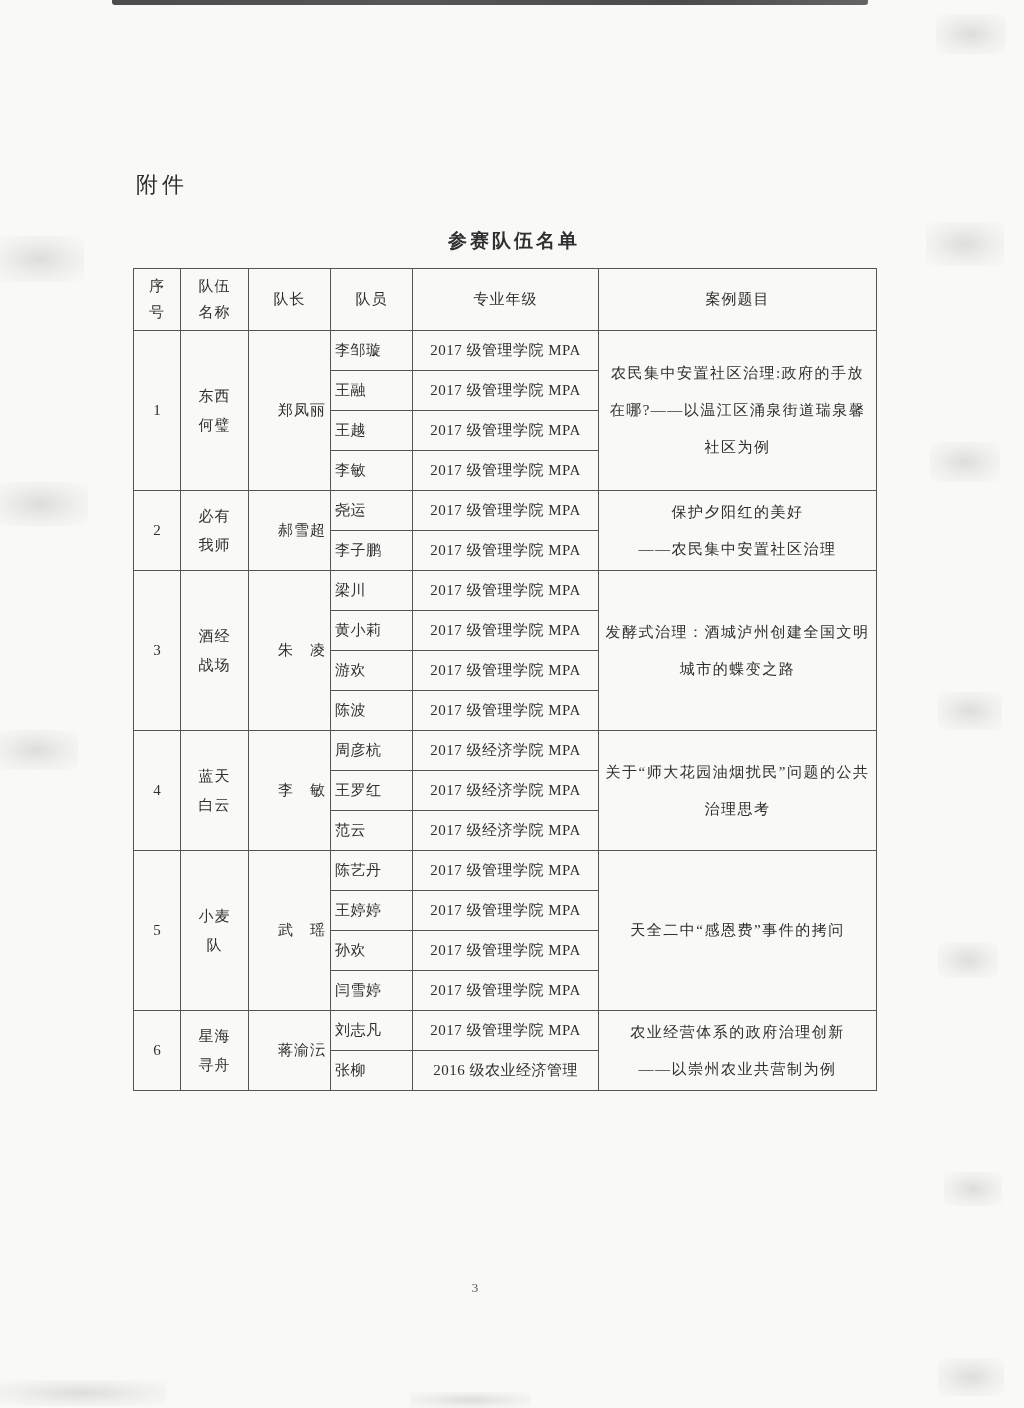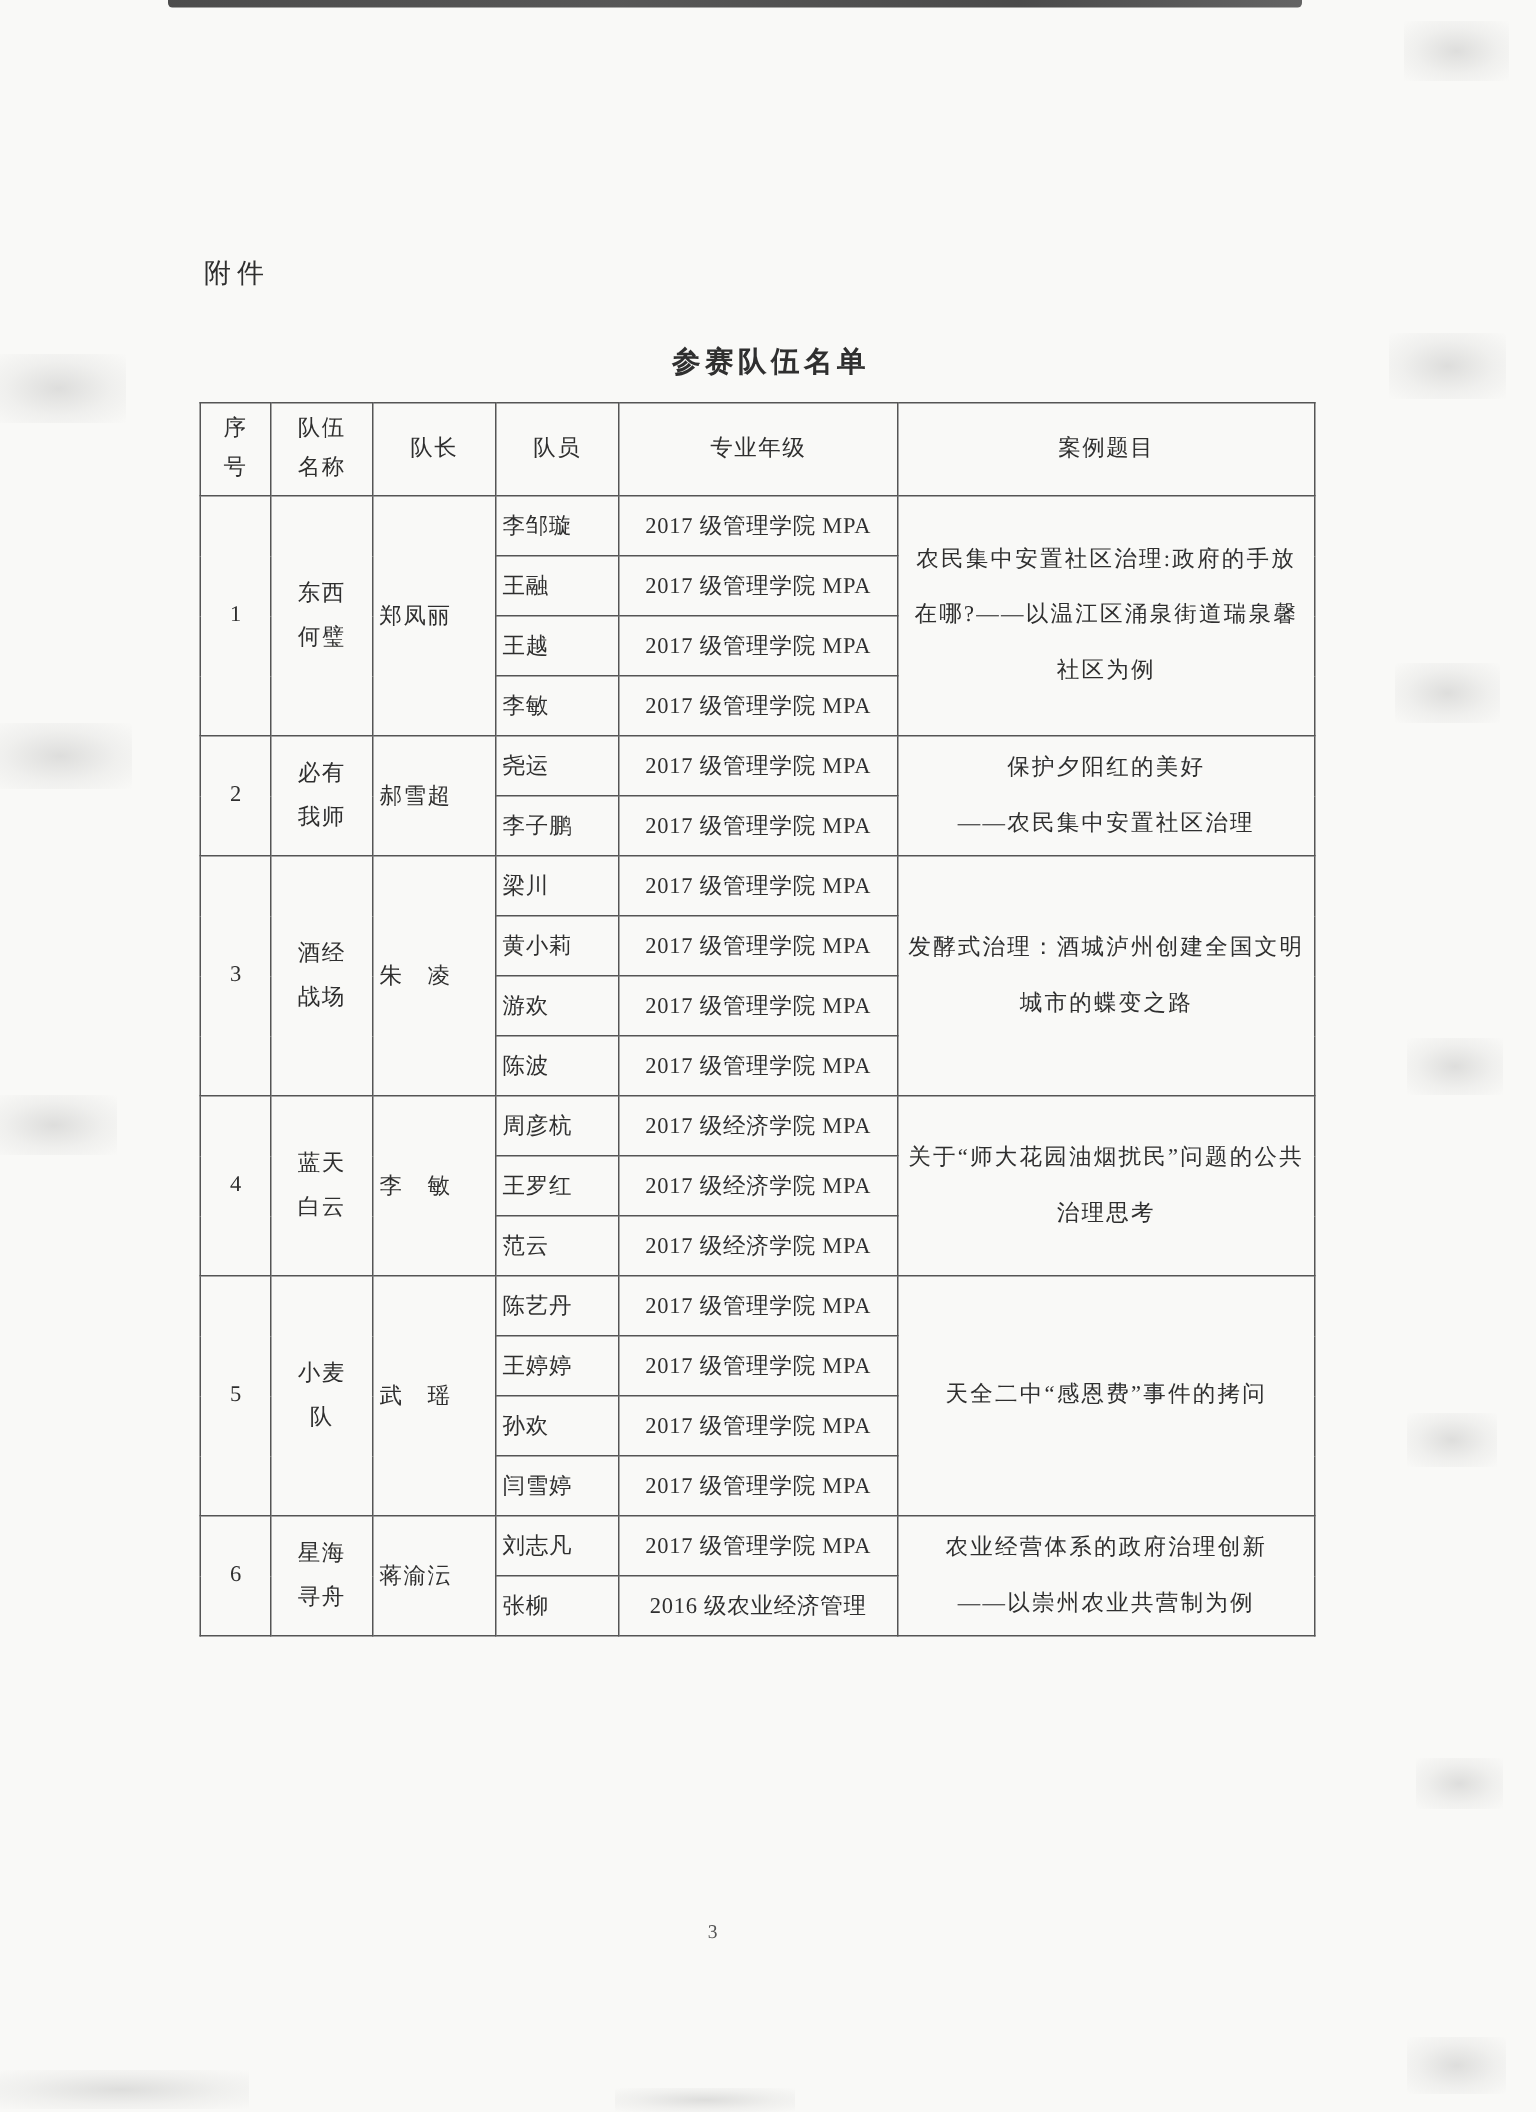--- a/index.html
+++ b/index.html
@@ -22,21 +22,21 @@
   .sm-r7{right:20px;top:1358px;width:66px;height:38px;}
   .sm-l1{left:-6px;top:236px;width:90px;height:46px;}
   .sm-l2{left:-8px;top:482px;width:96px;height:44px;}
   .sm-l3{left:-6px;top:730px;width:84px;height:40px;}
   .sm-b1{left:-4px;top:1380px;width:170px;height:26px;}
   .sm-b2{left:410px;top:1392px;width:120px;height:16px;}
 
   
   .attachment{
     position:absolute;left:136px;top:170px;
-    font-size:18px;letter-spacing:4px;
+    font-size:22px;letter-spacing:4px;
   }
   .doc-title{
     position:absolute;left:10px;top:228px;width:1008px;
     text-align:center;font-size:19px;font-weight:bold;letter-spacing:3px;
   }
   .page-number{
     position:absolute;left:0;top:1280px;width:950px;
     text-align:center;font-size:13px;color:#555;
   }
 
@@ -54,21 +54,21 @@
     font-weight:normal;
   }
   .roster tr.header-row{height:62px;}
   .roster tr.member-row{height:40px;}
   .roster th{
     text-align:center;white-space:pre-line;line-height:1.7;
     font-size:15px;letter-spacing:1px;
   }
   .c-idx{text-align:center;}
   .c-team{text-align:center;white-space:pre-line;line-height:1.9;letter-spacing:1px;}
-  .c-leader{text-align:left;letter-spacing:1px;}
+  .c-leader{text-align:right;letter-spacing:1px;}
   .c-member{text-align:left;letter-spacing:.5px;font-family:Liberation Serif, serif;}
   .c-grade{text-align:center;padding-left:9px;letter-spacing:.5px;}
   .c-case{
     text-align:center;padding:6px 10px;
     white-space:pre-line;line-height:2.45;letter-spacing:1.5px;
   }
 </style>
 </head>
 <body style="--ink: #2f2f2f; background: rgb(249, 249, 247);">
 

